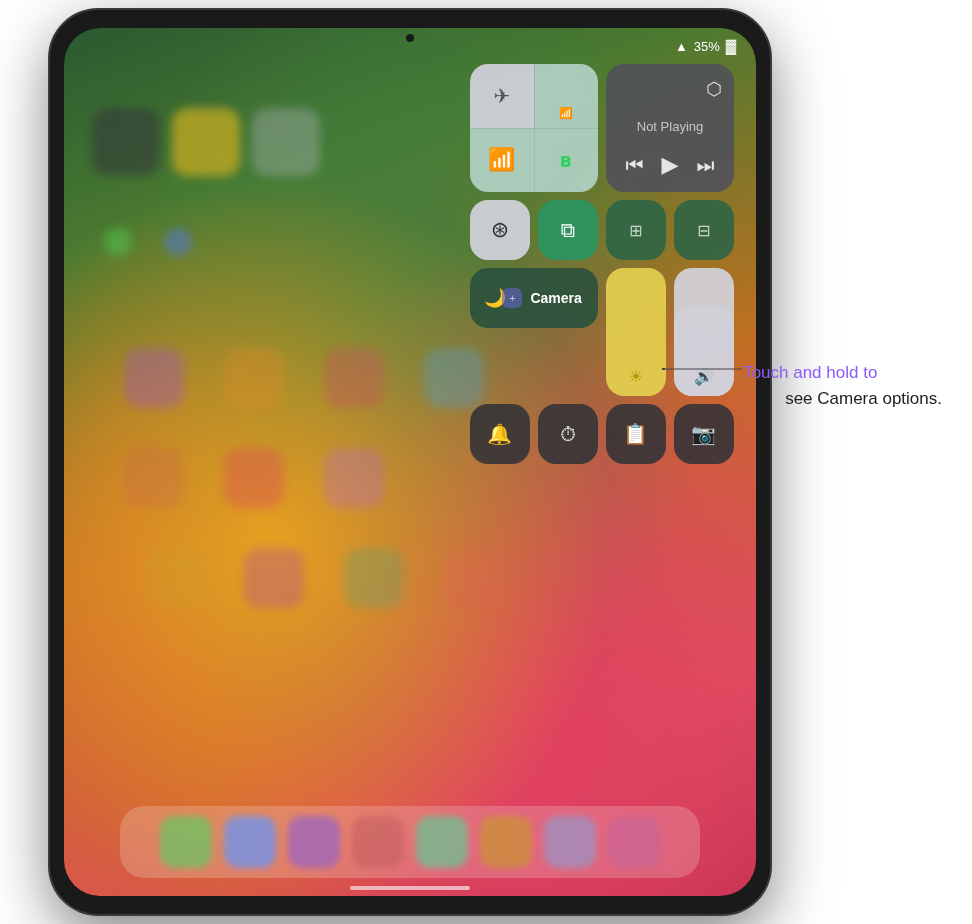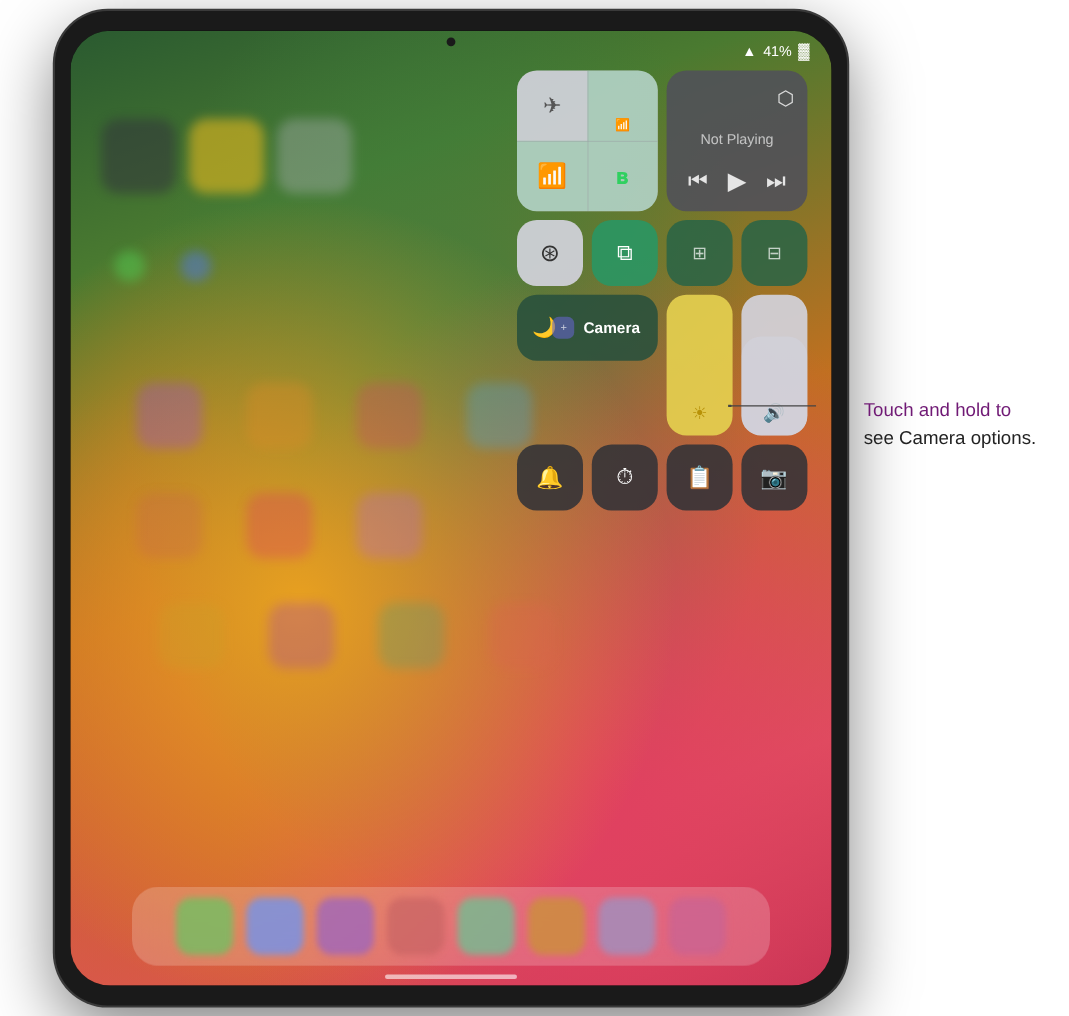--- a/index.html
+++ b/index.html
@@ -413,21 +413,21 @@
 
       <div class="scattered-app" style="width:60px;height:60px;top:520px;left:80px;background:rgba(200,160,40,0.4);"></div>
       <div class="scattered-app" style="width:60px;height:60px;top:520px;left:180px;background:rgba(160,60,180,0.4);"></div>
       <div class="scattered-app" style="width:60px;height:60px;top:520px;left:280px;background:rgba(80,160,120,0.4);"></div>
       <div class="scattered-app" style="width:60px;height:60px;top:520px;left:380px;background:rgba(220,100,80,0.4);"></div>
     </div>
 
     <div class="status-bar">
       <div class="status-bar-right">
         <span class="wifi-icon">▲</span>
-        <span class="battery-text">41%</span>
+        <span class="battery-text">35%</span>
         <span style="color:white;font-size:14px;">▓</span>
       </div>
     </div>
 
     <div class="control-center">
 
       <div class="cc-row">
 
         <div class="cc-connectivity">
           <div class="cc-conn-btn" style="background:rgba(50,50,55,0.0);">
@@ -526,16 +526,16 @@
   </div>
 </div>
 
 <div class="annotation" style="position:absolute;right:30px;top:360px;">
 
   <svg style="position:absolute;top:8px;right:200px;width:80px;height:2px;">
     <line x1="0" y1="1" x2="80" y2="1" stroke="#444" stroke-width="1.2"></line>
     <circle cx="0" cy="1" r="3" fill="#444"></circle>
   </svg>
   <div style="padding-left:0;">
-    <div style="font-family:-apple-system,BlinkMacSystemFont,sans-serif;font-size:17px;color:#701a75;line-height:1.5;">Touch and hold to</div>
-    <div style="font-family:-apple-system,BlinkMacSystemFont,sans-serif;font-size:17px;color:#222;line-height:1.5;">see Camera options.</div>
+    <div style="font-family:-apple-system,BlinkMacSystemFont,sans-serif;font-size:17px;color:#8b5cf6;line-height:1.5;">Touch and hold to</div>
+    <div style="font-family:-apple-system,BlinkMacSystemFont,sans-serif;font-size:17px;color:#222;line-height:1.5;margin-left:42px;">see Camera options.</div>
   </div>
 </div>
 
 </body></html>

